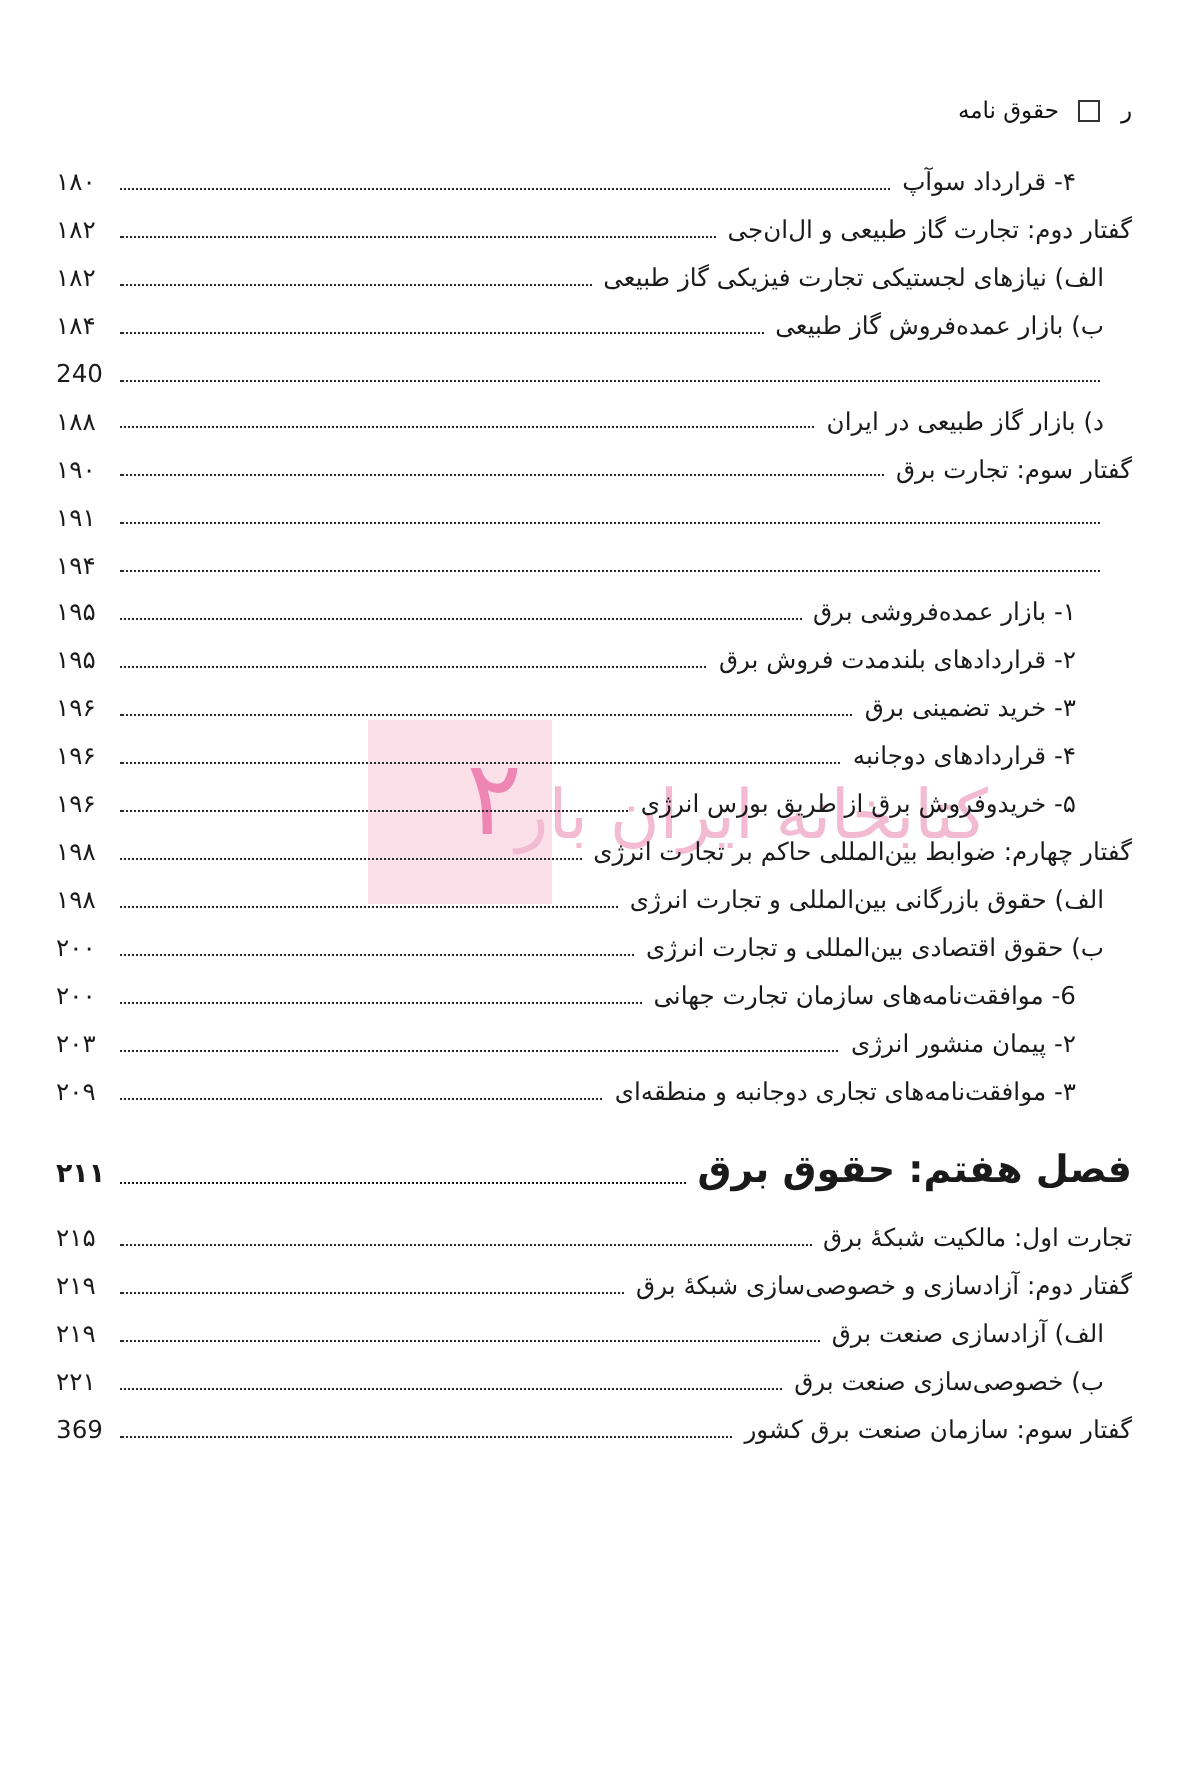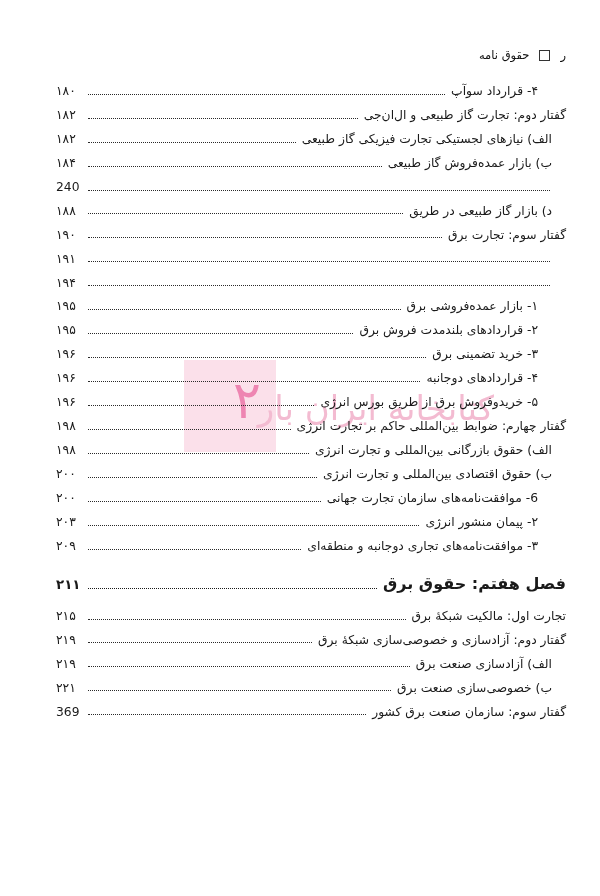--- a/index.html
+++ b/index.html
@@ -116,36 +116,35 @@
     margin: 0 2px 4px 2px;
     height: 8px;
     min-width: 8px;
   }
   .toc-page {
     flex: 0 0 auto;
     font-size: 12.3px;
     text-align: left;
     min-width: 30px;
     direction: rtl;
-    margin-left: 28px;
   }
 
   
   .lvl-0 { padding-right: 0px; }
   .lvl-1 { padding-right: 14px; }
   .lvl-2 { padding-right: 28px; }
 
   .bold { font-weight: bold; }
 
   .chapter-row {
     margin-top: 20px;
     margin-bottom: 16px;
     font-size: 13.4px;
   }
-  .chapter-row .toc-label { font-weight: bold; font-size: 16px; }
+  .chapter-row .toc-label { font-weight: bold; font-size: 19px; }
   .chapter-row .toc-page { font-weight: bold; font-size: 13.4px; }
   .chapter-row .toc-dots { border-bottom: 1px dotted #1a1a1a; }
 </style>
 </head>
 <body>
 
 <div class="page">
 
   <div class="running-header">
     <span class="header-folio">ر</span>
@@ -179,21 +178,21 @@
       <div class="toc-row lvl-1">
         <span class="toc-label">ب) بازار عمده‌فروش گاز طبیعی</span>
         <span class="toc-dots"></span>
         <span class="toc-page">۱۸۴</span>
       </div>
       <div class="toc-row lvl-1">
         <span class="toc-dots"></span>
         <span class="toc-page">240</span>
       </div>
       <div class="toc-row lvl-1">
-        <span class="toc-label">د) بازار گاز طبیعی در طریق</span>
+        <span class="toc-label">د) بازار گاز طبیعی در ایران</span>
         <span class="toc-dots"></span>
         <span class="toc-page">۱۸۸</span>
       </div>
       <div class="toc-row lvl-0">
         <span class="toc-label">گفتار سوم: تجارت برق</span>
         <span class="toc-dots"></span>
         <span class="toc-page">۱۹۰</span>
       </div>
       <div class="toc-row lvl-1">
         <span class="toc-dots"></span>

